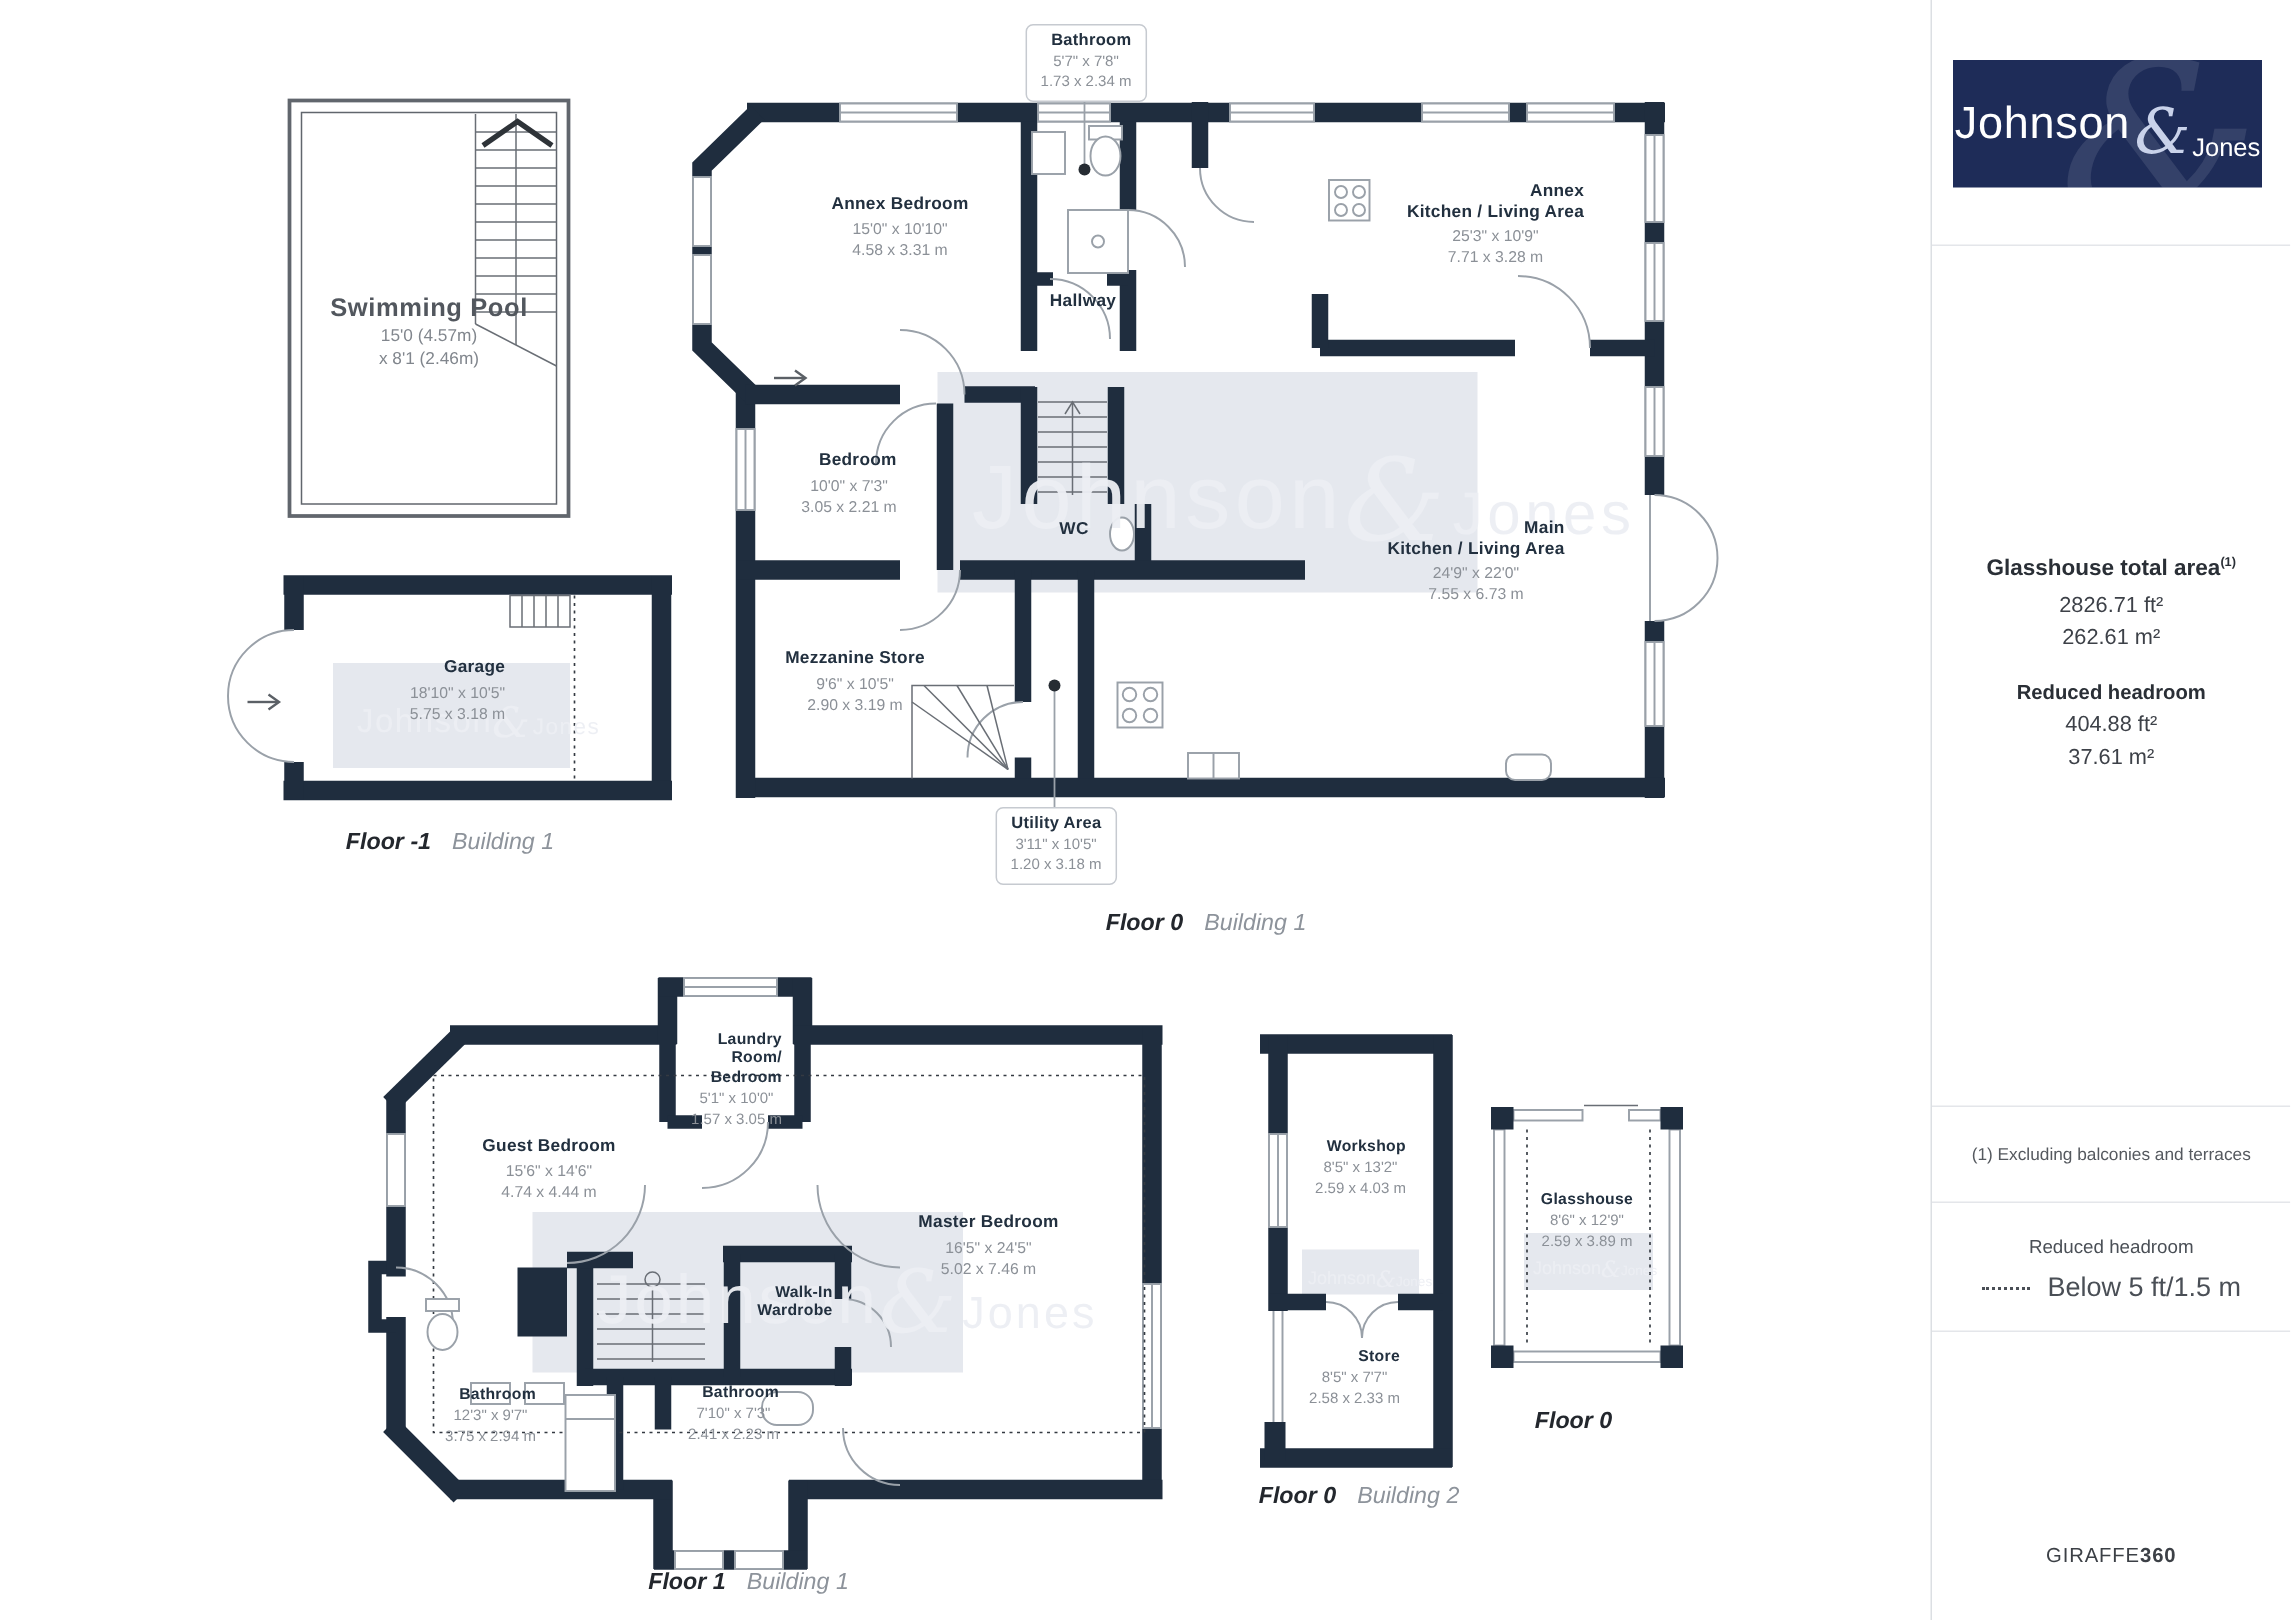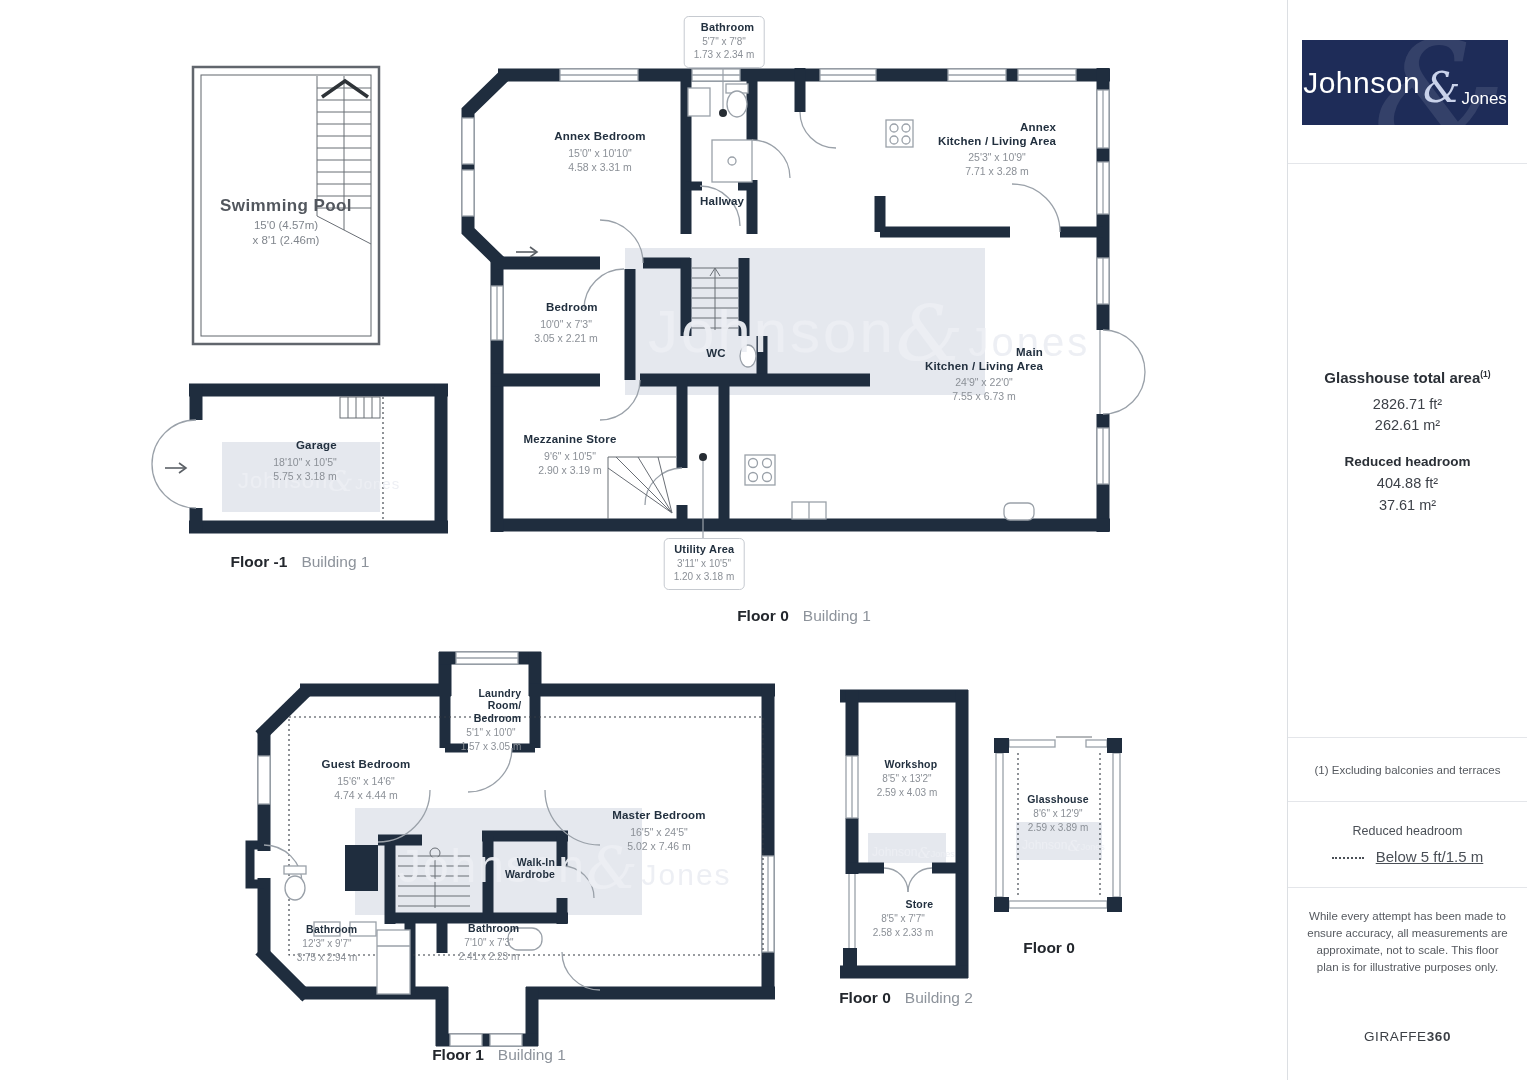--- a/index.html
+++ b/index.html
@@ -32,42 +32,42 @@
   .rdim  { display:block; color:#8b9097; font-size:10.5px; line-height:1.34; margin-top:2px; white-space:pre-line; }
   .sm .rname { font-size:10.5px; }
   .sm .rdim  { font-size:10px; }
   .pool-label .rname { font-weight:600; color:#52575e; font-size:17px; letter-spacing:.4px; }
   .pool-label .rdim  { color:#81868d; font-size:11.5px;text-align:center; }
 
   .callout { position:absolute; transform:translateX(-50%); background:#fff; border:1px solid #c6cad0; border-radius:5px; padding:4px 9px 5px; text-align:center; white-space:nowrap; }
   .callout .rname { font-size:11px; }
   .callout .rdim { font-size:10px; margin-top:1px; }
 
-  .floor-label { position:absolute; transform:translateX(-50%); white-space:nowrap; font-size:15.5px; }
+  .floor-label { position:absolute; transform:translateX(-50%); white-space:nowrap; font-size:15.5px;font-style:italic; }
   .floor-label .fl-floor { font-weight:700; color:#23272d; margin-right:14px; }
   .floor-label .fl-b { color:#8d939b; }
 
   
   .sidebar { position:absolute; top:0; right:0; width:240px; height:1080px; background:#fff; border-left:1px solid #dcdfe3; }
   .sb-divider { position:absolute; left:0; width:100%; height:1px; background:#e4e6ea; }
   .logo { position:absolute; left:14px; right:19px; top:40px; height:85px; background:#1e2c58; color:#fff;
           display:flex; align-items:center; justify-content:center; overflow:hidden; }
   .logo-primary { font-size:30px; letter-spacing:.5px; position:relative; z-index:1; }
   .logo-amp { font-family:"DejaVu Serif",serif; font-style:italic; font-size:42px; color:#c9d2ea; margin:0 1px 0 3px; position:relative; top:5px; z-index:1; }
   .logo-secondary { font-size:17px; align-self:flex-end; margin-bottom:16px; position:relative; z-index:1; }
   .logo-amp-bg { position:absolute; right:2px; top:-30px; font-family:"DejaVu Serif",serif; font-style:italic; font-size:150px; color:rgba(255,255,255,.10); z-index:0; }
 
   .sb-line { position:absolute; left:0; width:100%; text-align:center; }
   .sb-title { font-size:15px; font-weight:700; color:#2a2f36; }
   .sb-title sup { font-size:8.5px; }
   .sb-val { font-size:14.5px; color:#3d4148; }
   .sb-subtitle { font-size:13.5px; font-weight:700; color:#2a2f36; }
   .sb-note { font-size:11.5px; color:#55595f; }
   .legend-title { font-size:12.5px; color:#4a4f56; }
-  .legend-row { font-size:15px; color:#4a4f56;text-decoration:underline; }
+  .legend-row { font-size:18px; color:#4a4f56; }
   .dotted-swatch { display:inline-block; width:32px; border-top:2px dotted #4a4f56; vertical-align:middle; margin-right:12px; }
   .sb-disc { font-size:11.5px; color:#55595f; line-height:1.48; width:202px; margin:0 auto; }
   .giraffe { font-size:13.5px; color:#3c4046; letter-spacing:.6px; }
   .giraffe b { font-weight:700; }
 </style>
 </head>
 <body>
 
 <div class="page">
 
@@ -500,21 +500,18 @@
   <div class="sb-divider" style="top:737px"></div>
   <div class="sb-line sb-note" style="top:764px">(1) Excluding balconies and terraces</div>
   <div class="sb-divider" style="top:801px"></div>
 
   <div class="sb-line legend-title" style="top:824px">Reduced headroom</div>
   <div class="sb-line legend-row" style="top:848px">
     <span class="dotted-swatch"></span><span>Below 5 ft/1.5 m</span>
   </div>
 
   <div class="sb-divider" style="top:887px"></div>
-  <div class="sb-line" style="top:908px">
-    <p class="sb-disc">While every attempt has been made to ensure accuracy, all measurements are approximate, not to scale. This floor plan is for illustrative purposes only.</p>
-  </div>
   <div class="sb-line giraffe" style="top:1029px">
     <span>GIRAFFE</span><b>360</b>
   </div>
 </aside>
 
 </div>
 
 </body></html>

